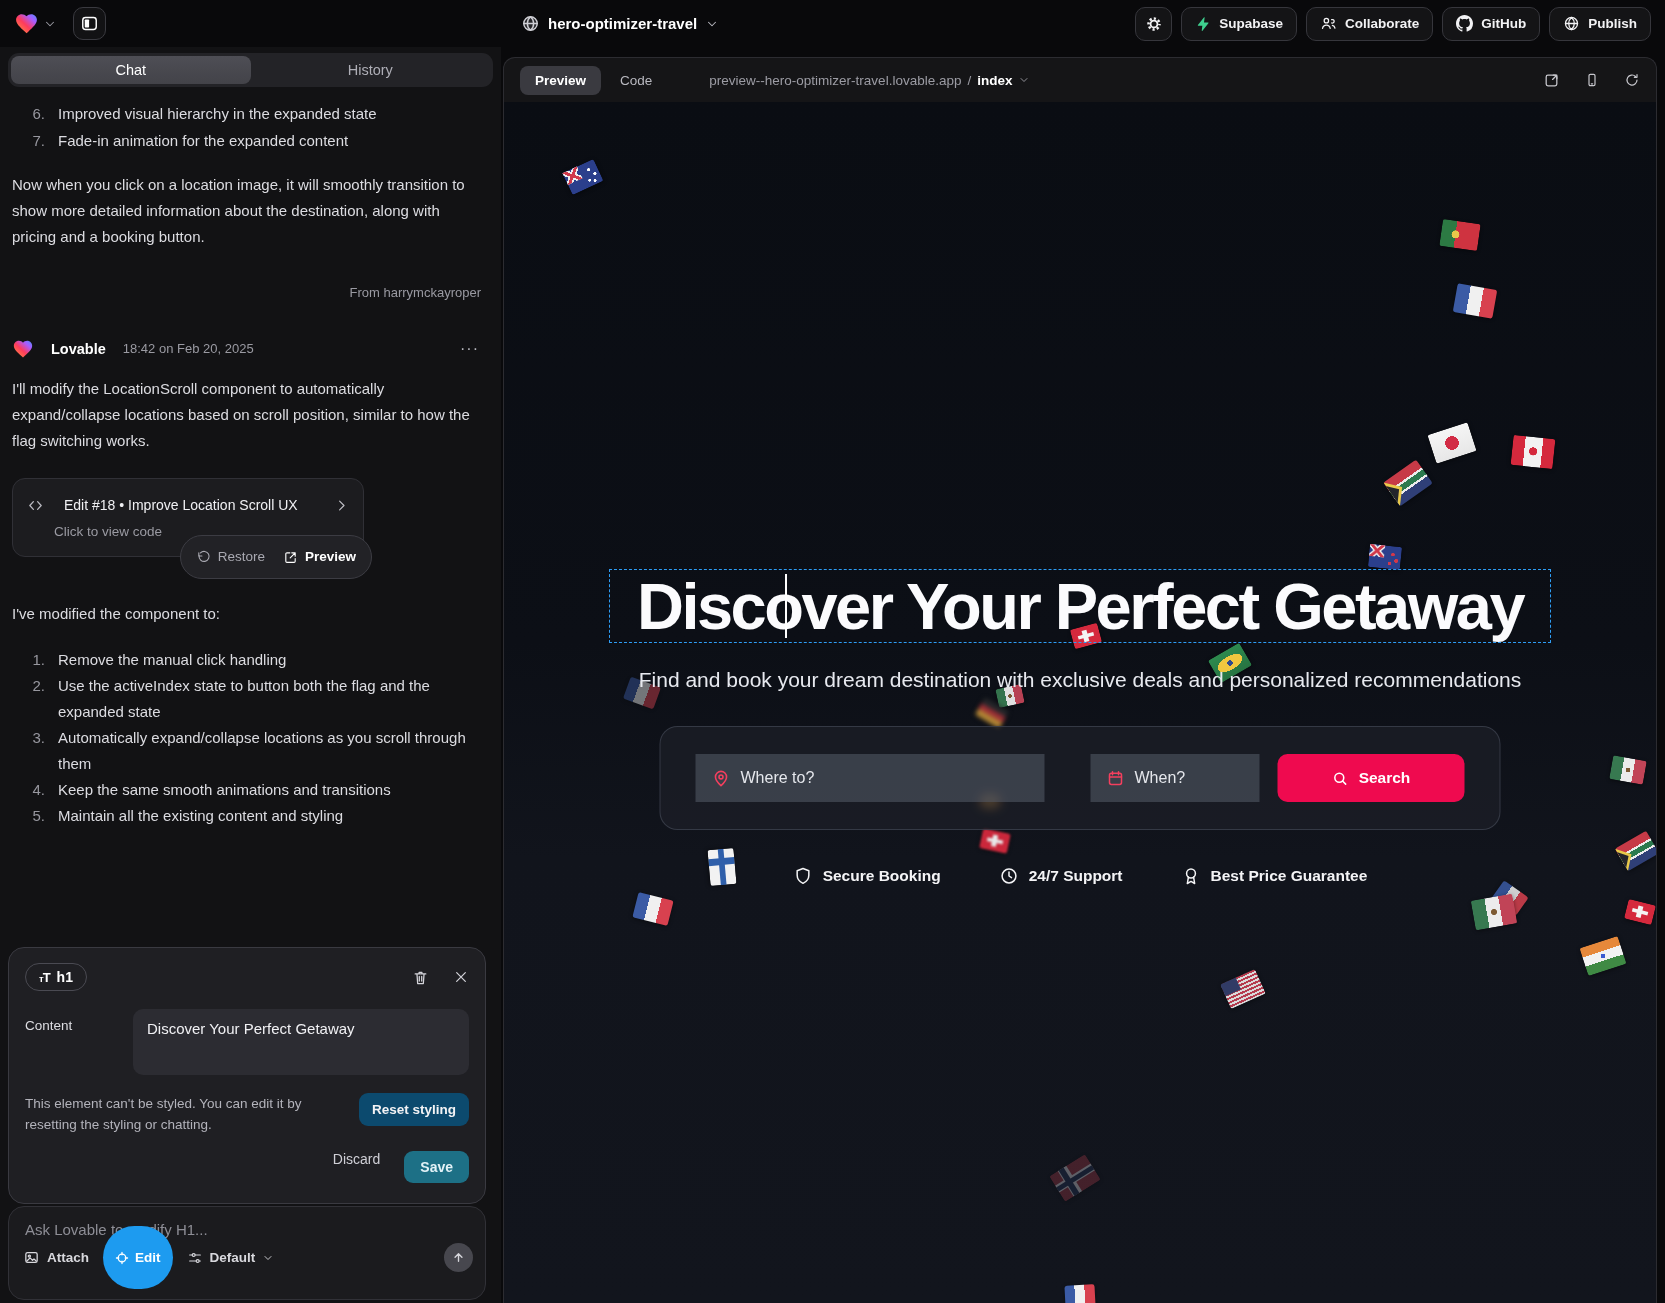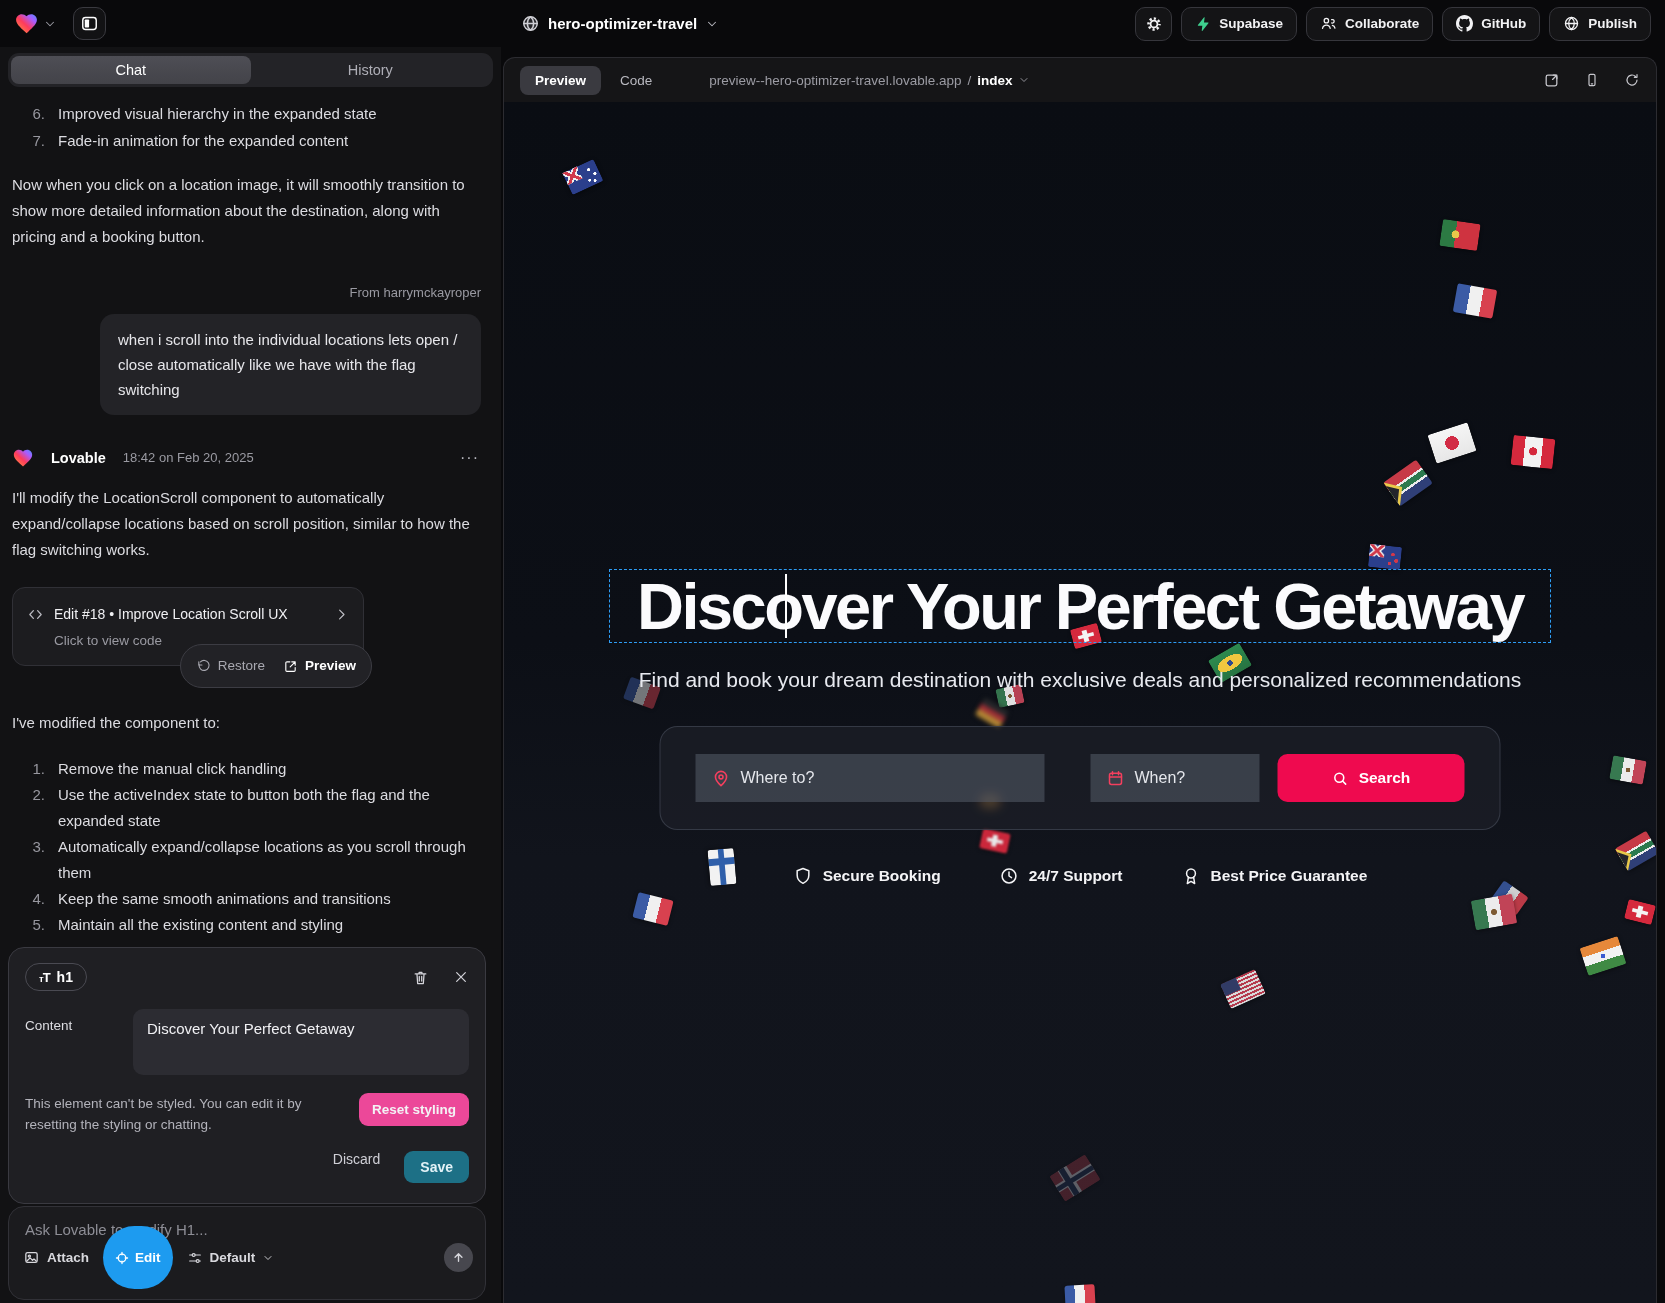--- a/index.html
+++ b/index.html
@@ -28,21 +28,21 @@
   .olist li{display:flex;margin-bottom:1px}
   .olist .n{width:33px;text-align:right;margin-right:13px;color:#97979f;flex:none}
   .para{margin-top:18px;color:#dcdce1}
   .from-label{margin-top:30px;text-align:right;font-size:13px;color:#9a9aa2;padding-right:6px}
   .bubble{margin:8px 6px 0 88px;background:#232327;border-radius:14px;padding:13px 18px;color:#e6e6ea;line-height:25px}
   .msg-head{margin-top:30px;display:flex;align-items:center;gap:17px}
   .msg-head .name{font-size:14.5px;font-weight:700;color:#fff}
   .msg-head .time{font-size:13px;color:#9a9aa2}
   .msg-head .dots{margin-left:auto;margin-right:8px;color:#b6b6bd;font-size:16px;letter-spacing:1px;cursor:pointer}
   .edit-card{position:relative;margin-top:24px;width:352px;background:#1c1c1f;border:1px solid #303036;border-radius:13px;padding:13px 14px 15px}
-  .ec-row{display:flex;align-items:center;gap:10px}
+  .ec-row{display:flex;align-items:center;gap:20px}
   .ec-title{font-size:14px;color:#f0f0f3;font-weight:500;flex:1}
   .ec-sub{margin:5px 0 0 27px;font-size:13.5px;color:#9a9aa2;line-height:18px}
   .pill-actions{position:absolute;right:-9px;bottom:-23px;display:flex;align-items:center;gap:18px;background:#222226;border:1px solid #3c3c43;border-radius:999px;padding:8px 15px;font-size:13.5px}
   .pill-actions .act{display:flex;align-items:center;gap:7px;cursor:pointer}
   .act.restore{color:#a9a9b1}
   .act.preview{color:#fff;font-weight:600}
   .para.after-card{margin-top:44px}
   .olist.bottom{margin-top:20px}
   .olist.bottom li{margin-bottom:0}
 
@@ -51,21 +51,21 @@
   .ed-head{display:flex;align-items:center}
   .tag-badge{display:flex;align-items:center;gap:7px;border:1px solid #4a4a52;border-radius:999px;padding:5px 13px;color:#fff;font-size:14px;font-weight:600}
   .tt{font-weight:700;letter-spacing:-1px}
   .tt .s{font-size:9.5px}.tt .l{font-size:13px}
   .ed-icons{margin-left:auto;display:flex;align-items:center;gap:24px;color:#d4d4da}
   .ed-row{display:flex;margin-top:18px}
   .ed-label{width:108px;padding-top:9px;font-size:13.5px;color:#dddde2}
   .ed-area{flex:1;height:66px;background:#2c2c32;border:none;border-radius:10px;resize:none;color:#f1f1f4;font-size:15px;padding:11px 14px;font-family:inherit;outline:none}
   .ed-note-row{display:flex;margin-top:18px;align-items:flex-start}
   .ed-note{width:320px;font-size:13.5px;line-height:21px;color:#b3b3bb}
-  .reset-btn{margin-left:auto;background:#ec4899;border-radius:9px;padding:9px 13px;font-size:13.5px;color:#f3f3f5;font-weight:600;cursor:pointer}
+  .reset-btn{margin-left:auto;background:#0c4a6e;border-radius:9px;padding:9px 13px;font-size:13.5px;color:#f3f3f5;font-weight:600;cursor:pointer}
   .ed-foot{display:flex;justify-content:flex-end;margin-top:16px;gap:24px}
   .discard{font-size:14px;color:#cfcfd6;cursor:pointer}
   .save-btn{background:#1d7086;border-radius:9px;padding:8px 16px;font-size:14px;color:#e2f2f7;font-weight:600;cursor:pointer}
 
   
   .ask{position:absolute;left:8px;top:1159px;width:478px;height:94px;background:#1b1b1e;border:1px solid #313137;border-radius:16px;padding:14px 16px 10px}
   .ask-input{width:100%;background:transparent;border:none;outline:none;color:#e8e8ec;font-size:15px;font-family:inherit}
   .ask-input::placeholder{color:#8e8e96}
   .ask-foot{position:absolute;left:14px;right:12px;bottom:10px;display:flex;align-items:center;gap:14px}
   .ask-act{display:flex;align-items:center;gap:7px;color:#d8d8dd;font-size:13.5px;font-weight:600;cursor:pointer}
@@ -228,21 +228,20 @@
           <span>Improved visual hierarchy in the expanded state</span>
         </li>
       <li>
           <span class="n">7.</span>
           <span>Fade-in animation for the expanded content</span>
         </li>
     </ol>
     <p class="para">Now when you click on a location image, it will smoothly transition to show more detailed information about the destination, along with pricing and a booking button.</p>
 
     <div class="from-label">From harrymckayroper</div>
-    <div class="bubble">when i scroll into the individual locations lets open / close automatically like we have with the flag switching</div>
 
     <div class="msg-head">
       <span>
         <svg width="22" height="22" viewBox="0 0 24 24">
             <path fill="url(#lovegrad)" d="M12 21.35l-1.45-1.32C5.4 15.36 2 12.28 2 8.5 2 5.42 4.42 3 7.5 3c1.74 0 3.41.81 4.5 2.09C13.09 3.81 14.76 3 16.5 3 19.58 3 22 5.42 22 8.5c0 3.78-3.4 6.86-8.55 11.54L12 21.35z"></path>
           </svg>
       </span>
       <span class="name">Lovable</span>
       <span class="time">18:42 on Feb 20, 2025</span>
       <span class="dots">···</span>

